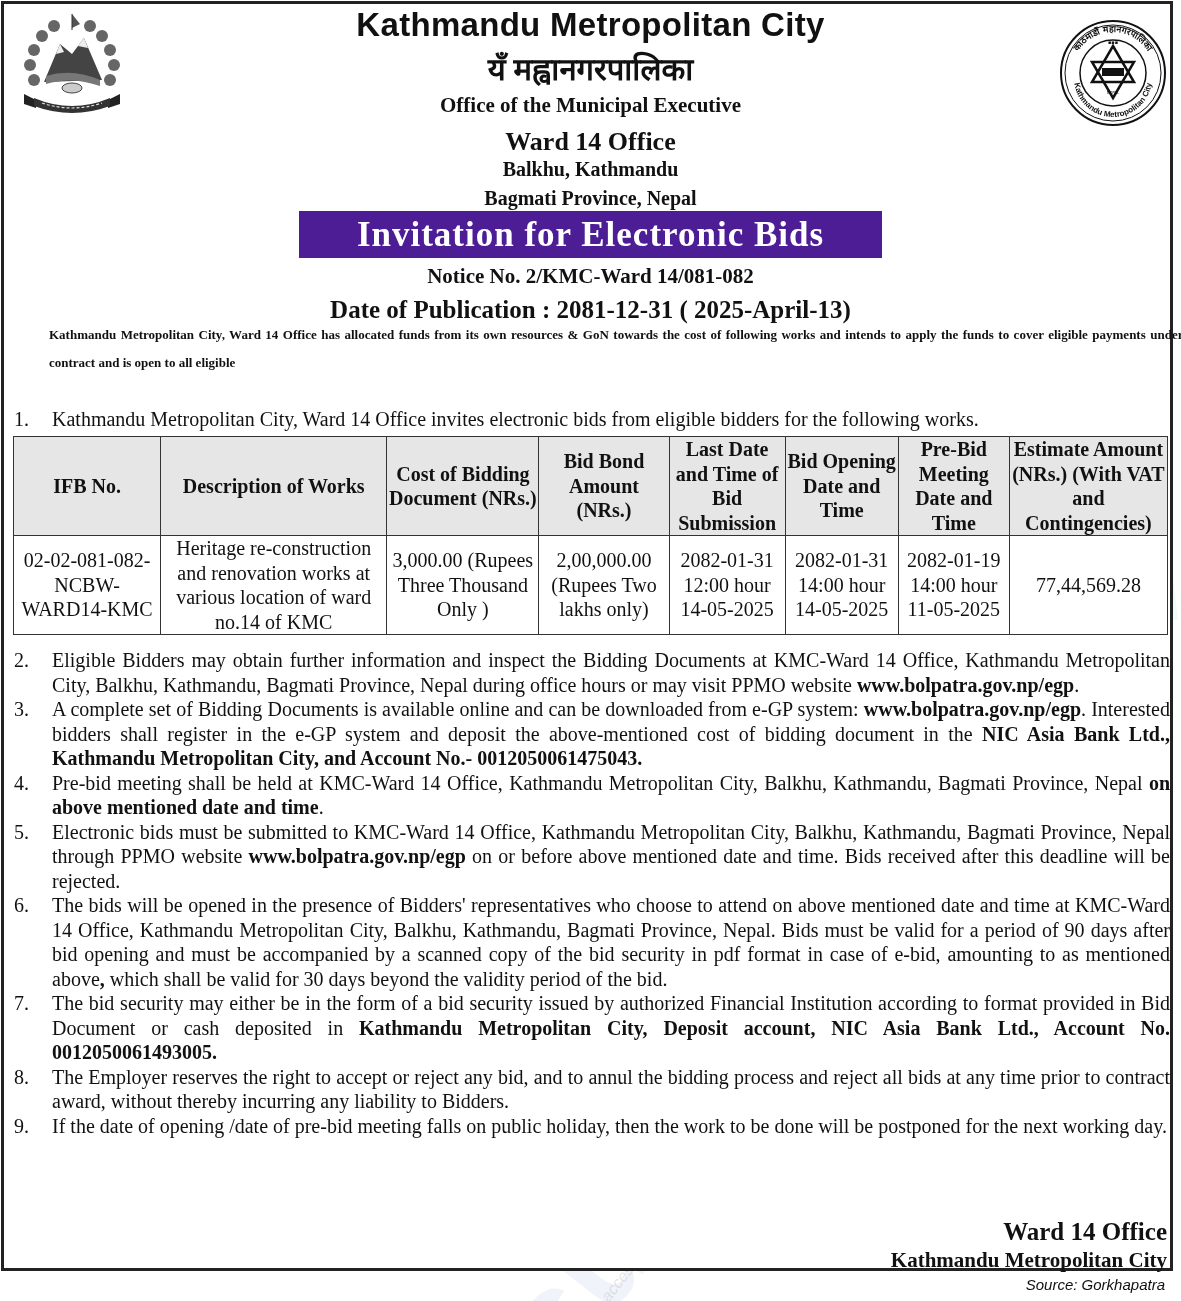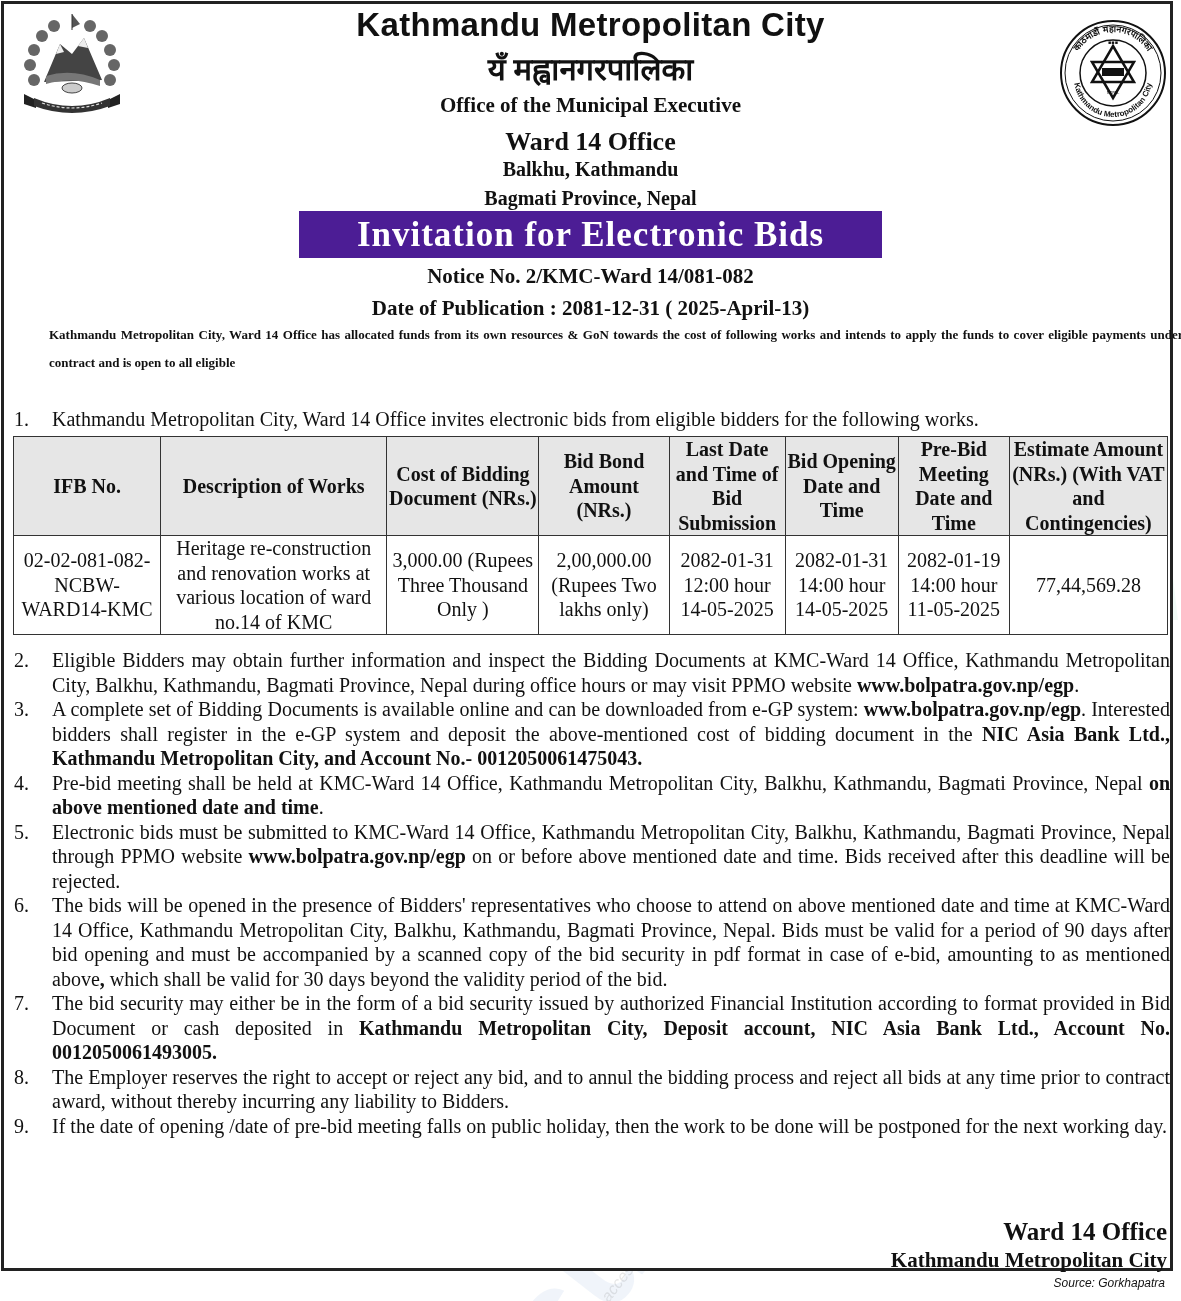--- a/index.html
+++ b/index.html
@@ -17,39 +17,39 @@
 
   .hdr { position: absolute; left: 0; width: 1181px; text-align: center; }
   .h-city { top: 6px; font-family: "Liberation Sans", sans-serif; font-weight: bold; font-size: 33px; letter-spacing: 0.3px; }
   .h-nepali { top: 50px; font-weight: bold; font-size: 31px; line-height: 40px; }
   .h-office { top: 93px; font-weight: bold; font-size: 21px; }
   .h-ward { top: 127px; font-weight: bold; font-size: 26px; }
   .h-addr { top: 158px; font-weight: bold; font-size: 20px; }
   .h-prov { top: 187px; font-weight: bold; font-size: 20px; }
   .title-box { position: absolute; left: 299px; top: 211px; width: 583px; height: 47px; background: #4c1d95; color: #fff; text-align: center; font-weight: bold; font-size: 35px; line-height: 47px; letter-spacing: 1px; }
   .notice { top: 264px; font-weight: bold; font-size: 21px; }
-  .pubdate { top: 296px; font-weight: bold; font-size: 21px; }
+  .pubdate { top: 296px; font-weight: bold; font-size: 25px; }
 
   .intro { position: absolute; left: 14px; top: 321px; width: 1156px; font-weight: bold; font-size: 13px; line-height: 28px; text-align: justify; margin-left: 35px; }
   .intro .last { display: block; margin-top: 4px; }
 
   .ol { position: absolute; left: 14px; width: 1156px; font-size: 20px; line-height: 24.5px; }
   .li { display: flex; }
   .li .num { width: 38px; flex: 0 0 38px; }
   .li .txt { flex: 1; text-align: justify; }
   .li b { font-weight: bold; }
 
   table.bids { position: absolute; left: 13px; top: 436px; width: 1155px; border-collapse: collapse; font-size: 20px; }
   table.bids th, table.bids td { border: 1.5px solid #333; text-align: center; vertical-align: middle; padding: 0 1px; }
   table.bids th { background: #e6e6e6; font-weight: bold; line-height: 24.5px; height: 98px; }
   table.bids td { line-height: 24.5px; height: 98px; }
 
   .sign1 { position: absolute; right: 14px; top: 1218px; font-weight: bold; font-size: 25px; text-align: right; }
   .sign2 { position: absolute; right: 14px; top: 1248px; font-weight: bold; font-size: 21px; text-align: right; }
-  .source { position: absolute; right: 16px; top: 1276px; font-family: "Liberation Sans", sans-serif; font-style: italic; font-size: 12px; color: #111; }
+  .source { position: absolute; right: 16px; top: 1276px; font-family: "Liberation Sans", sans-serif; font-style: italic; font-size: 15px; color: #111; }
 </style>
 </head>
 <body>
 
 <div class="watermark" style="left:0;top:0;width:1181px;height:1301px;">
   <div class="wm-text">suchana</div>
   <div class="wm-text2">suchana</div>
   <div class="wm-small" style="left:420px;top:480px;">access local news</div>
   <div class="wm-small" style="left:580px;top:1240px;">access local news</div>
   <div class="wm-tri" style="left:272px;top:520px;"></div>

